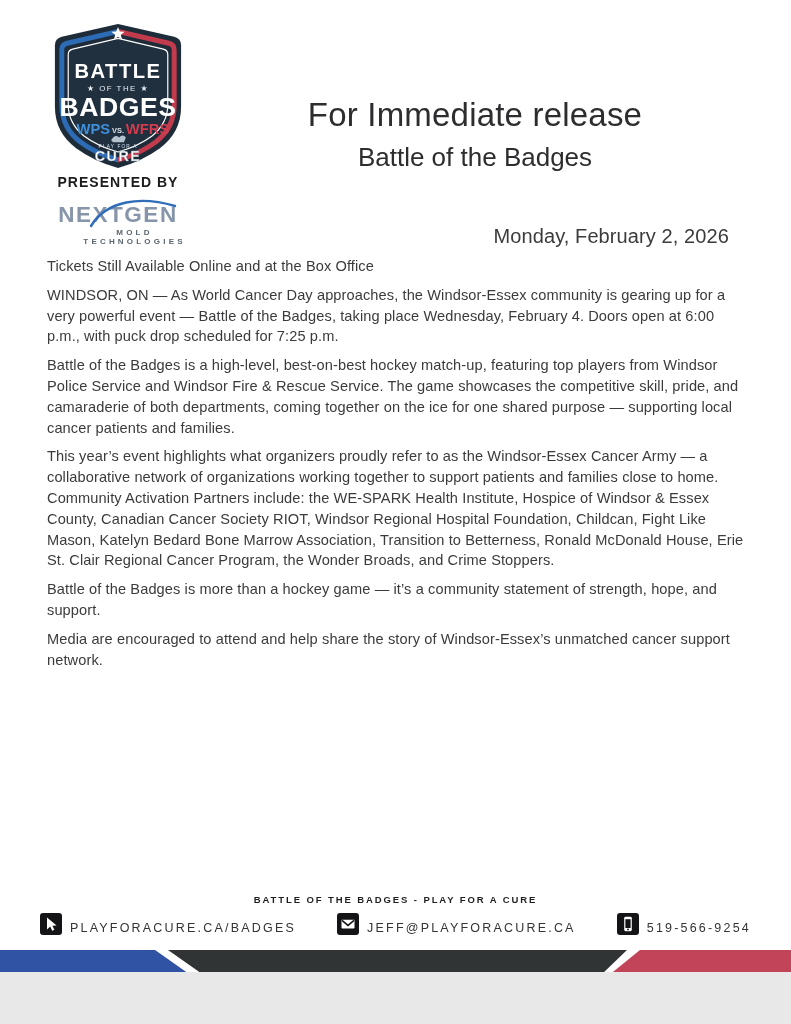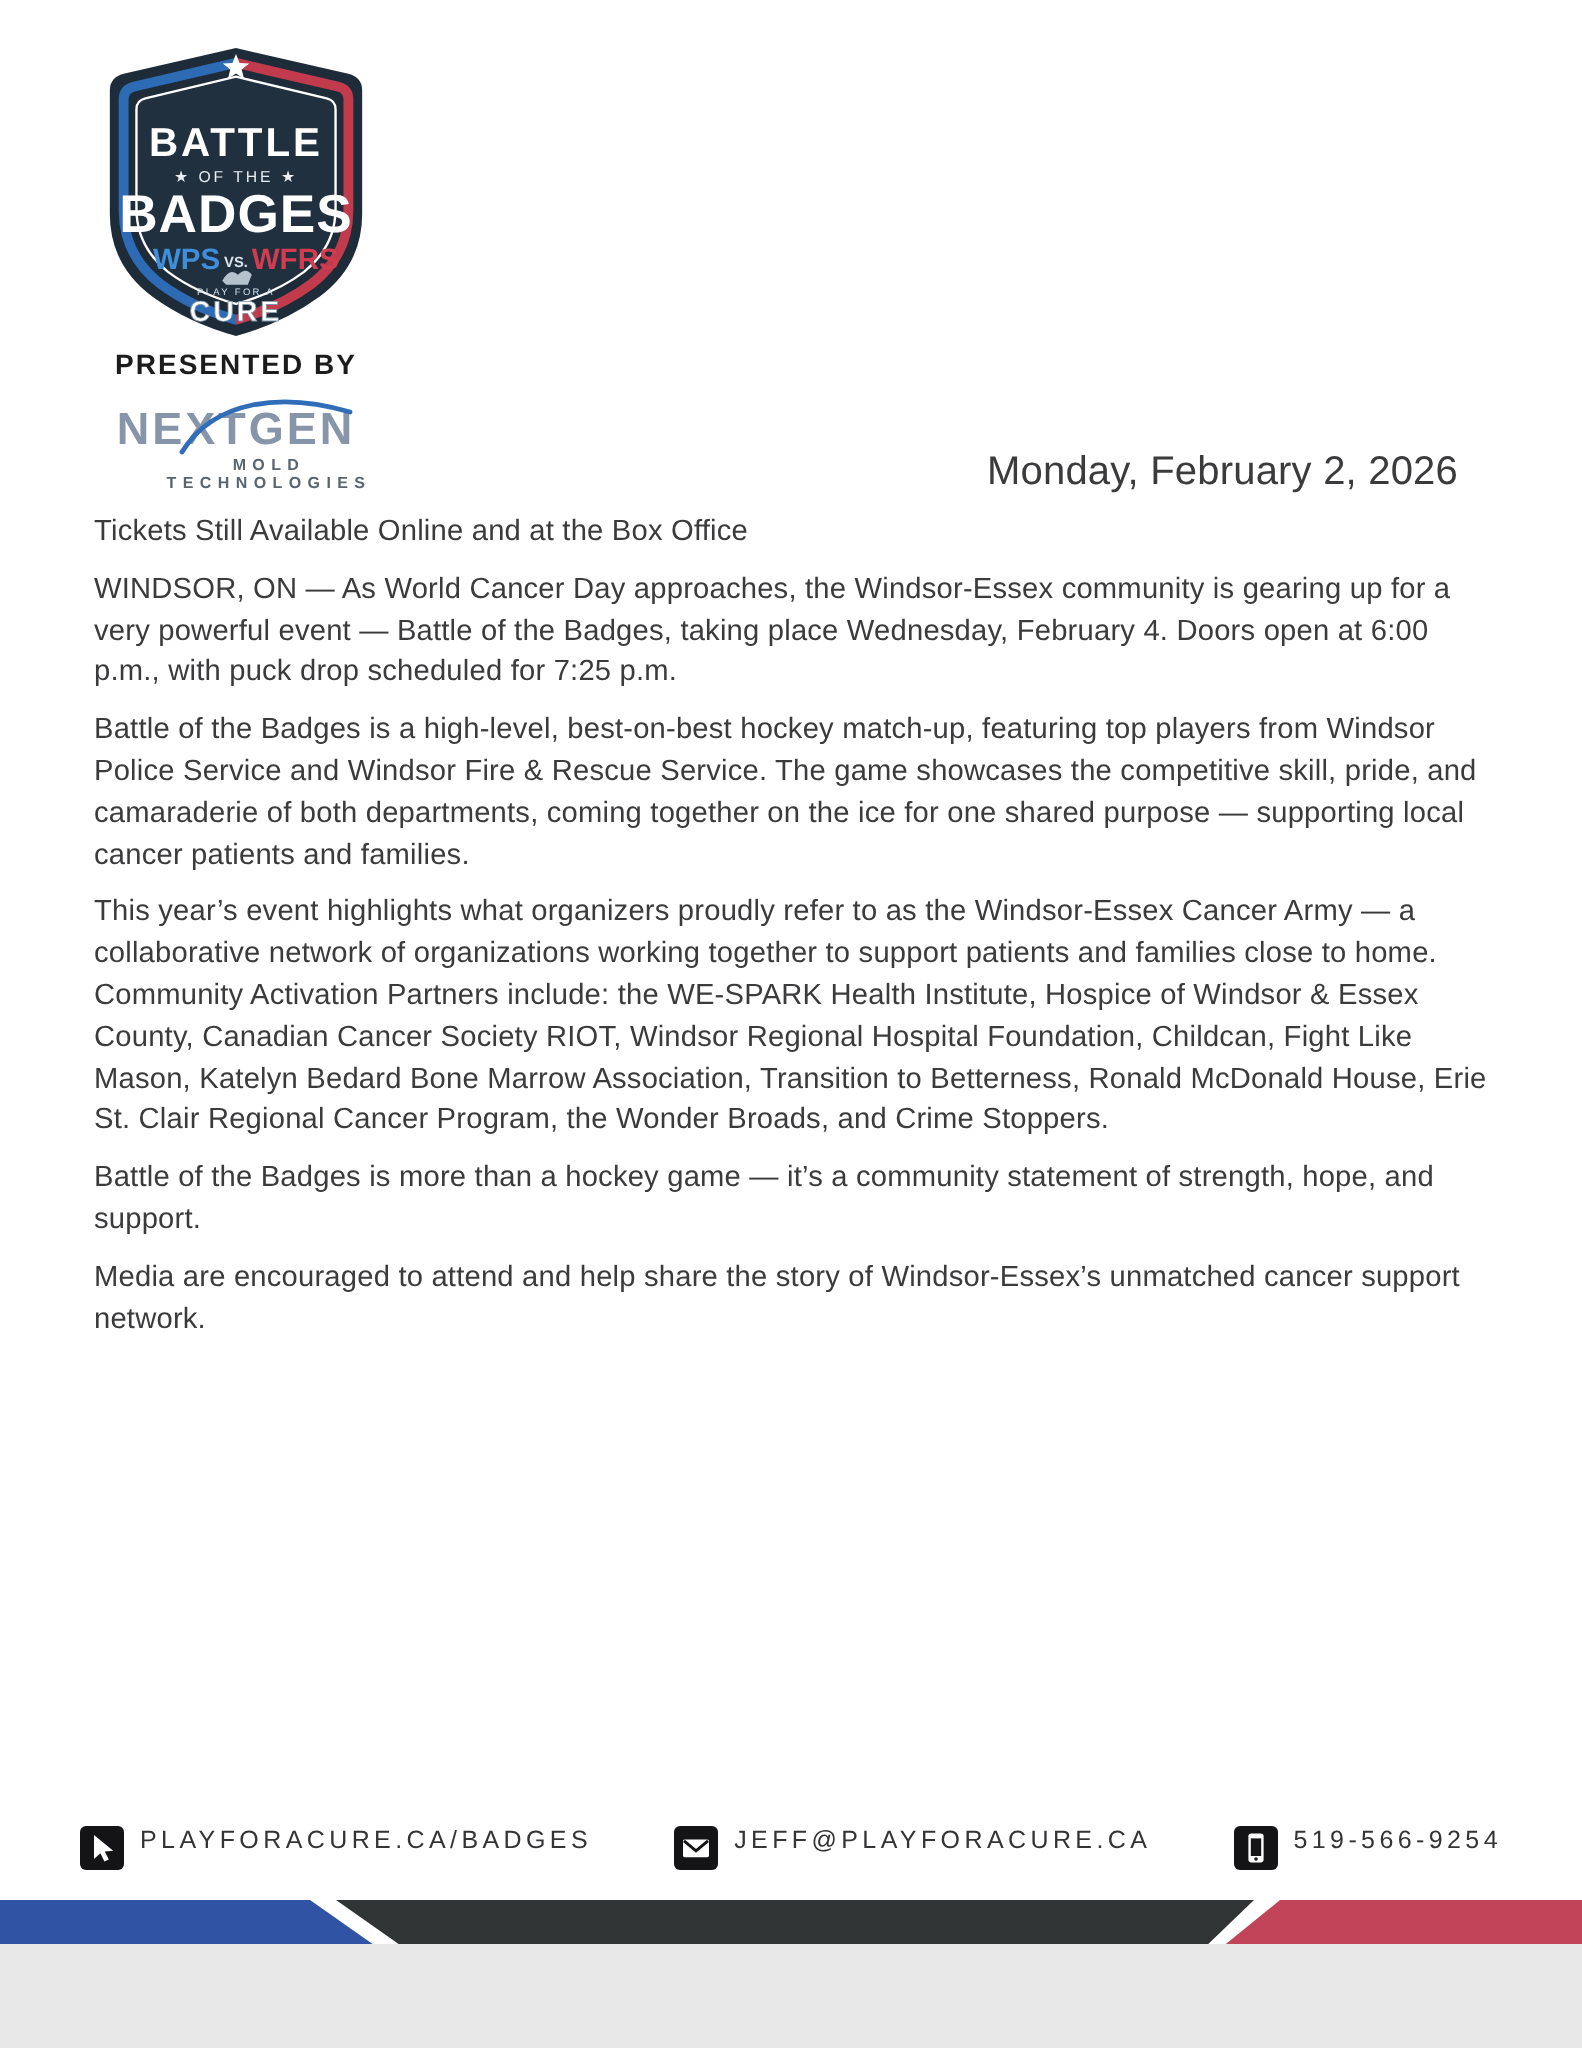--- a/index.html
+++ b/index.html
@@ -29,21 +29,21 @@
   .content{position:absolute;left:47px;top:226px;width:698px;font-size:14.6px;line-height:20.8px;letter-spacing:0.1px;}
   .dateline{text-align:right;padding-right:16px;font-size:20px;line-height:20px;}
   .tickets-line{margin-top:10px;}
   .para{margin-top:8px;}
   .body-link{color:inherit;text-decoration:underline;text-underline-offset:3px;}
   
   .footer-tagline{position:absolute;top:894px;left:0;width:791px;text-align:center;
     font-size:9.5px;font-weight:700;letter-spacing:1.9px;color:#1f1f1f;}
   .contact-row{position:absolute;top:913px;left:40px;width:711px;display:flex;
     justify-content:space-between;align-items:center;}
-  .contact-item{display:flex;align-items:flex-start;gap:8px;}
+  .contact-item{display:flex;align-items:flex-end;gap:8px;}
   .contact-label{font-size:12.5px;letter-spacing:2.2px;color:#343436;}
   .contact-icon{display:block;}
   
   .banner{position:absolute;left:0;top:950px;width:791px;height:52px;}
   .banner .shape{position:absolute;left:0;top:0;width:791px;height:52px;}
   .shape-blue{background:var(--banner-blue);
     clip-path:polygon(0 0,155px 0,192px 26px,155px 52px,0 52px);}
   .shape-dark{background:var(--banner-dark);
     clip-path:polygon(168px 0,627px 0,600px 26px,627px 52px,168px 52px,205px 26px);}
   .shape-red{background:var(--banner-red);
@@ -80,34 +80,39 @@
 
     <div class="presented-by">PRESENTED BY</div>
 
     <svg class="nextgen-svg" width="150" height="36" viewBox="0 0 150 36">
       <text x="75" y="26" text-anchor="middle" font-size="22.5" font-weight="600" letter-spacing="1.5" fill="var(--sponsor-gray)" font-family="Liberation Sans, sans-serif">NEXTGEN</text>
       <path d="M48,30 C64,4 98,0 132,10" fill="none" stroke="var(--sponsor-blue)" stroke-width="2.4" stroke-linecap="round"></path>
     </svg>
     <div class="sponsor-sub">MOLD TECHNOLOGIES</div>
   </div>
 
+  <div class="title-block">
+    <div class="title-main">For Immediate release</div>
+    <div class="title-sub">Battle of the Badges</div>
+  </div>
 
   <div class="content">
     <div class="dateline">Monday, February 2, 2026</div>
     <div class="tickets-line">Tickets Still Available Online and at the Box Office</div>
 
     <p class="para">WINDSOR, ON — As World Cancer Day approaches, the Windsor-Essex community is gearing up for a very powerful event — Battle of the Badges, taking place Wednesday, February 4. Doors open at 6:00 p.m., with puck drop scheduled for 7:25 p.m.</p>
     <p class="para">Battle of the Badges is a high-level, best-on-best hockey match-up, featuring top players from Windsor Police Service and Windsor Fire &amp; Rescue Service. The game showcases the competitive skill, pride, and camaraderie of both departments, coming together on the ice for one shared purpose — supporting local cancer patients and families.</p>
     <p class="para">This year’s event highlights what organizers proudly refer to as the Windsor-Essex Cancer Army — a collaborative network of organizations working together to support patients and families close to home. Community Activation Partners include: the WE-SPARK Health Institute, Hospice of Windsor &amp; Essex County, Canadian Cancer Society RIOT, Windsor Regional Hospital Foundation, Childcan, Fight Like Mason, Katelyn Bedard Bone Marrow Association, Transition to Betterness, Ronald McDonald House, Erie St. Clair Regional Cancer Program, the Wonder Broads, and Crime Stoppers.</p>
     <p class="para">Battle of the Badges is more than a hockey game — it’s a community statement of strength, hope, and support.</p>
 
 
     <p class="para">Media are encouraged to attend and help share the story of Windsor-Essex’s unmatched cancer support network.</p>
   </div>
 
+  <div class="footer-tagline">BATTLE OF THE BADGES - PLAY FOR A CURE</div>
 
   <div class="contact-row">
     <div class="contact-item">
       <svg class="contact-icon" width="22" height="22" viewBox="0 0 22 22">
         <rect x="0" y="0" width="22" height="22" rx="3" fill="#141417"></rect>
         <path d="M7,4.5 L7,16.5 L10.2,13.6 L12.2,17.8 L14.4,16.7 L12.4,12.7 L16.6,12.4 Z" fill="#ffffff"></path>
       </svg>
       <span class="contact-label">PLAYFORACURE.CA/BADGES</span>
     </div>
     <div class="contact-item">

